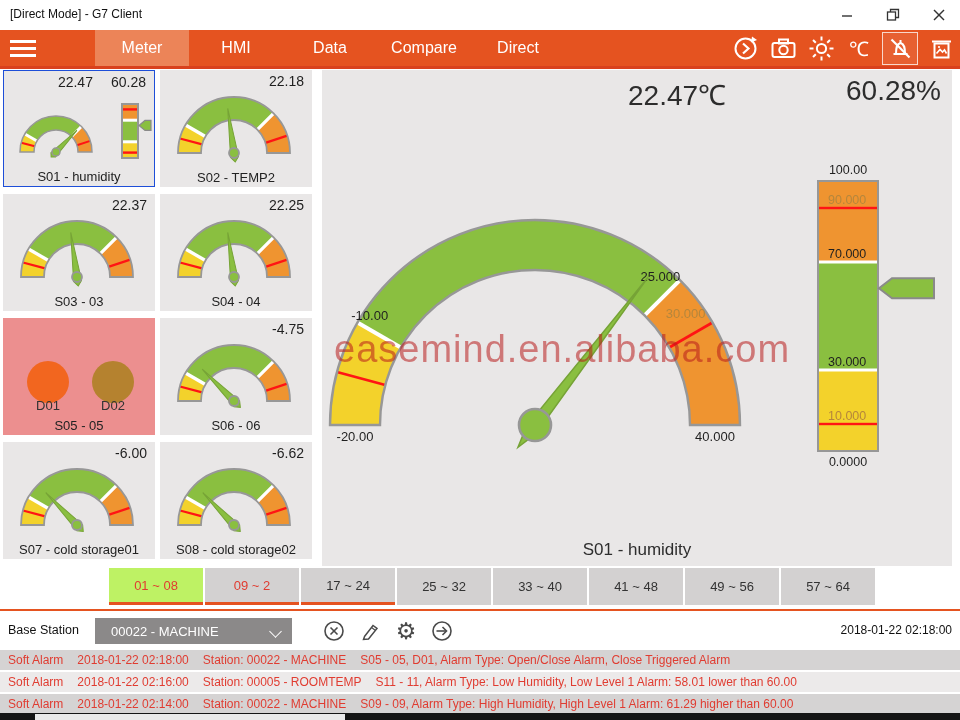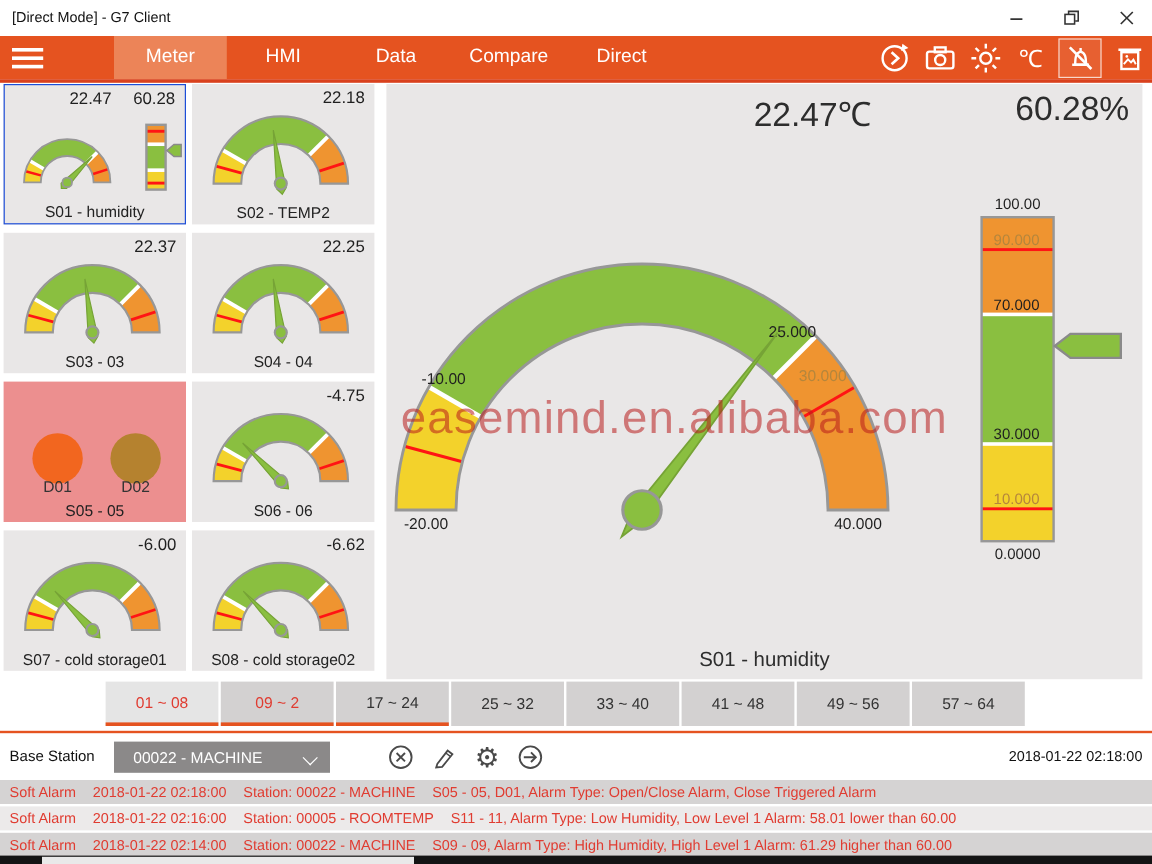--- a/index.html
+++ b/index.html
@@ -34,28 +34,28 @@
   #main{left:322px;top:70px;width:630px;height:496px;background:#e9e7e7;}
   #main-svg{position:absolute;left:0;top:0;}
   #temp-value{left:270px;top:5px;width:170px;text-align:center;font-size:28px;color:#2d2d2d;}
   #hum-value{right:11px;top:5px;font-size:28px;color:#2d2d2d;}
   #watermark{left:12px;top:258px;width:560px;font-size:38px;color:#b91c1c;opacity:.55;letter-spacing:1px;white-space:nowrap;pointer-events:none;}
   #main-caption{left:0;bottom:6px;width:630px;text-align:center;font-size:17px;color:#2d2d2d;}
   
   #tabs{left:88px;top:568px;display:flex;gap:2px;}
   .tab{width:94px;height:37px;background:#d3d1d1;display:flex;align-items:center;justify-content:center;
        font-size:13px;color:#333;box-sizing:border-box;cursor:default;}
-  .tab.selected{background:#e5e5e5;}
+  .tab.selected{background:#bef264;margin-left:21px;}
   .tab.alarm{color:#e03c31;}
   .tab.underline{border-bottom:3px solid #e55320;}
   #tabs-sep{left:0;top:609px;width:960px;height:2px;background:#e55320;}
   
   #controlbar{left:0;top:612px;width:960px;height:37px;background:#fff;}
   #bs-label{left:8px;top:11px;font-size:12.5px;color:#111;}
-  #bs-dropdown{left:95px;top:6px;width:180px;height:26px;background:#8b8989;color:#fff;font-size:13px;
+  #bs-dropdown{left:95px;top:6px;width:197px;height:26px;background:#8b8989;color:#fff;font-size:13px;
        display:flex;align-items:center;padding-left:16px;box-sizing:border-box;cursor:default;}
   #bs-chevron{position:absolute;right:12px;top:9px;width:8px;height:8px;border-left:1.5px solid #fff;border-bottom:1.5px solid #fff;transform:rotate(-45deg);}
   .ctl-ic{position:absolute;top:7px;width:24px;height:24px;display:flex;align-items:center;justify-content:center;}
   #gear-icon{font-size:23px;color:#4a4a4a;line-height:22px;}
   #timestamp{right:8px;top:11px;font-size:12px;color:#111;}
   
   #alarms{left:0;top:650px;width:960px;}
   .alarm-row{height:20px;margin-bottom:2px;display:flex;align-items:center;padding-left:8px;
        font-size:12px;color:#e03c31;white-space:nowrap;overflow:hidden;}
   .alarm-row span{margin-right:14px;}

